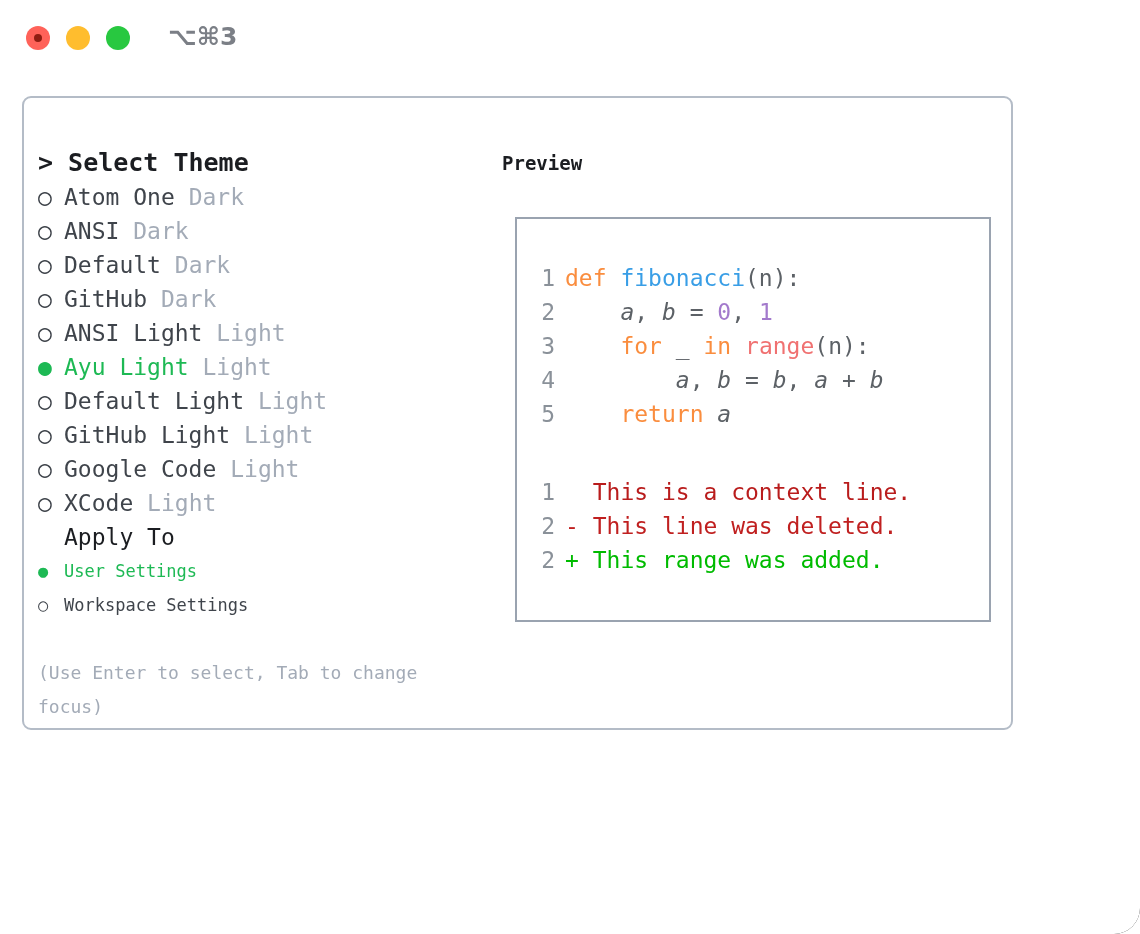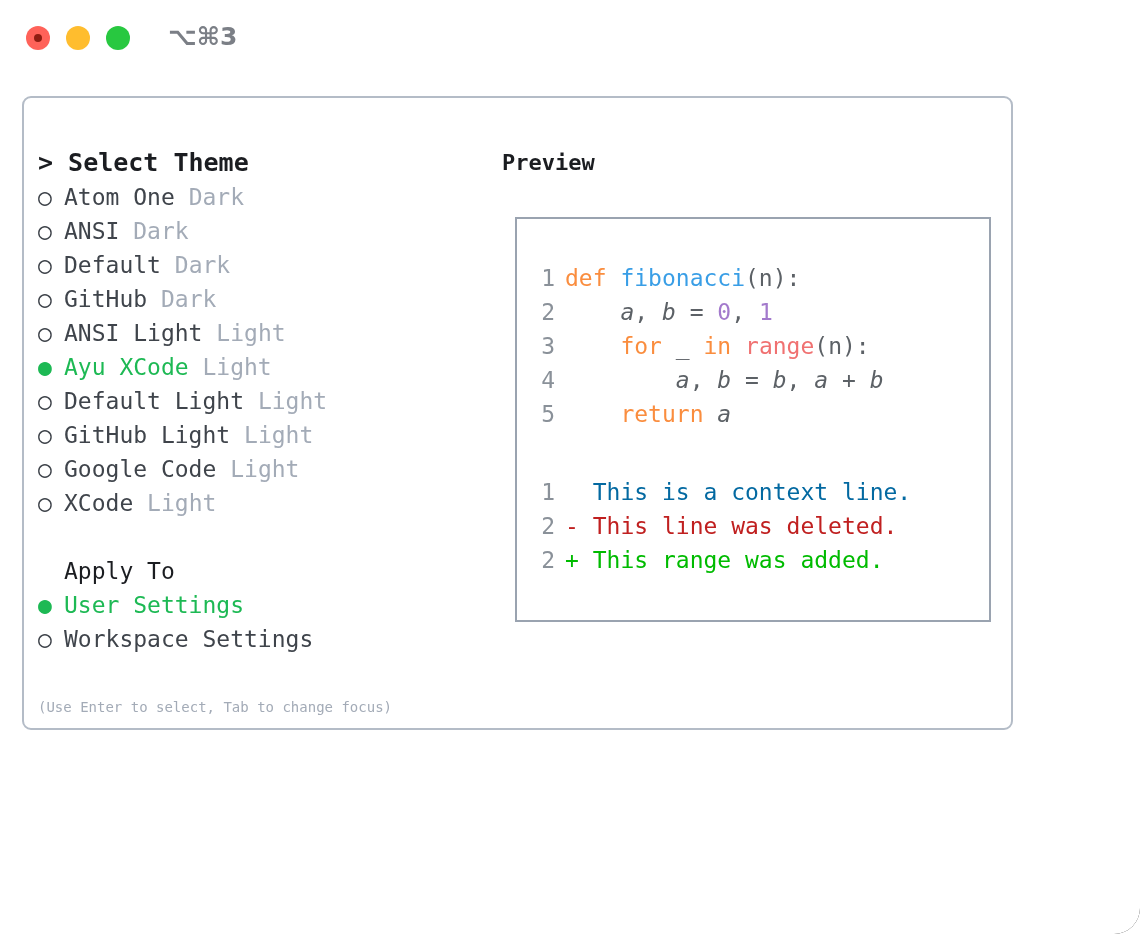--- a/index.html
+++ b/index.html
@@ -100,55 +100,54 @@
     display: inline-block;
     width: 26px;
   }
   .theme-row.selected { color: #1db954; }
   .theme-row.selected .bullet { color: #1db954; }
   .tag {
     color: #a3abb7;
   }
 
   #apply-header {
-    margin-top: 34px;
     height: 34px;
     line-height: 34px;
     font-size: 23px;
     color: #1b1d21;
     white-space: pre;
     padding-left: 26px;
   }
   .apply-row {
     height: 34px;
     line-height: 34px;
-    font-size: 23px;
+    font-size: 17px;
     color: #3f444b;
     white-space: pre;
   }
   .apply-row.selected { color: #1db954; }
 
   #hint {
     margin-top: 34px;
-    font-size: 14px;
+    font-size: 18px;
     line-height: 34px;
     color: #a3abb7;
     width: 400px;
     white-space: pre-wrap;
   }
 
   
   #right-col {
     position: absolute;
     left: 478px;
     top: 48px;
     width: 500px;
   }
   #preview-title {
-    font-size: 22px;
+    font-size: 19px;
     font-weight: bold;
     color: #1b1d21;
     line-height: 34px;
     height: 34px;
   }
   #preview-box {
     margin-top: 37px;
     width: 476px;
     height: 405px;
     border: 2px solid #9aa3b0;
@@ -172,21 +171,21 @@
     text-align: right;
     color: #8a9199;
     margin-right: 10px;
   }
   .kw  { color: #fa8d3e; }
   .fn  { color: #399ee6; }
   .bif { color: #f07171; }
   .num { color: #a37acc; }
   .id  { color: #5c6166; font-style: italic; }
   .pun { color: #5c6166; }
-  .ctx { color: #0369a1; }
+  .ctx { color: #b91c1c; }
   .del { color: #c02020; }
   .add { color: #00bb00; }
   #diff {
     position: absolute;
     left: 12px;
     top: 256px;
     font-size: 23px;
     line-height: 34px;
     white-space: pre;
   }
@@ -216,21 +215,21 @@
   <div id="panel">
 
     <div id="left-col">
       <div id="theme-header">&gt; Select Theme</div>
       <div id="theme-rows">
           <div class="theme-row"><span class="bullet">○</span><span>Atom One</span> <span class="tag">Dark</span></div>
           <div class="theme-row"><span class="bullet">○</span><span>ANSI</span> <span class="tag">Dark</span></div>
           <div class="theme-row"><span class="bullet">○</span><span>Default</span> <span class="tag">Dark</span></div>
           <div class="theme-row"><span class="bullet">○</span><span>GitHub</span> <span class="tag">Dark</span></div>
           <div class="theme-row"><span class="bullet">○</span><span>ANSI Light</span> <span class="tag">Light</span></div>
-          <div class="theme-row selected"><span class="bullet">●</span><span>Ayu XCode</span> <span class="tag">Light</span></div>
+          <div class="theme-row selected"><span class="bullet">●</span><span>Ayu Light</span> <span class="tag">Light</span></div>
           <div class="theme-row"><span class="bullet">○</span><span>Default Light</span> <span class="tag">Light</span></div>
           <div class="theme-row"><span class="bullet">○</span><span>GitHub Light</span> <span class="tag">Light</span></div>
           <div class="theme-row"><span class="bullet">○</span><span>Google Code</span> <span class="tag">Light</span></div>
           <div class="theme-row"><span class="bullet">○</span><span>XCode</span> <span class="tag">Light</span></div>
         </div>
 
       <div id="apply-header">Apply To</div>
       <div id="apply-rows">
           <div class="apply-row selected"><span class="bullet">●</span><span>User Settings</span></div>
           <div class="apply-row"><span class="bullet">○</span><span>Workspace Settings</span></div>

